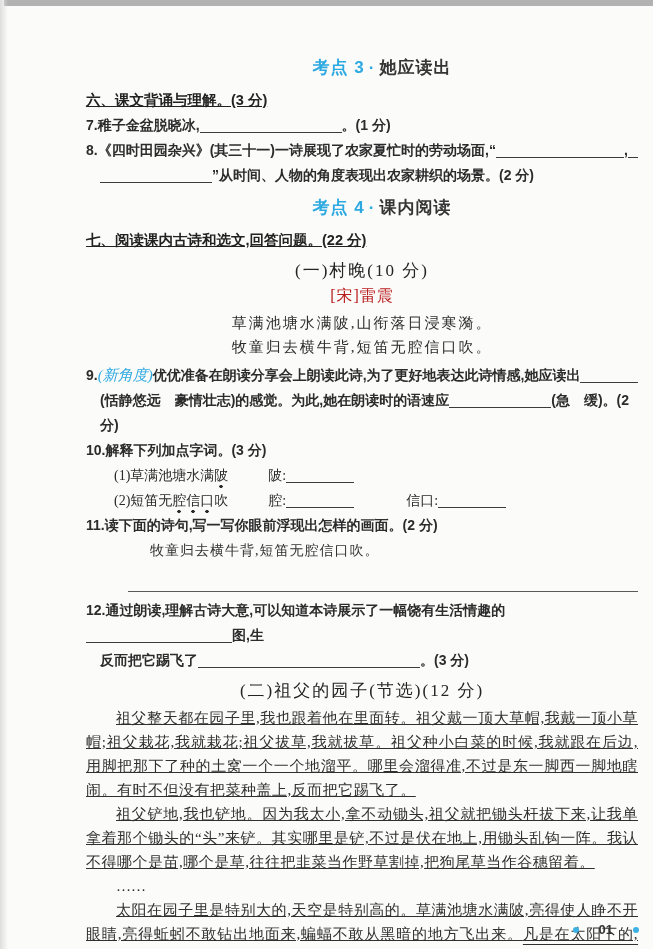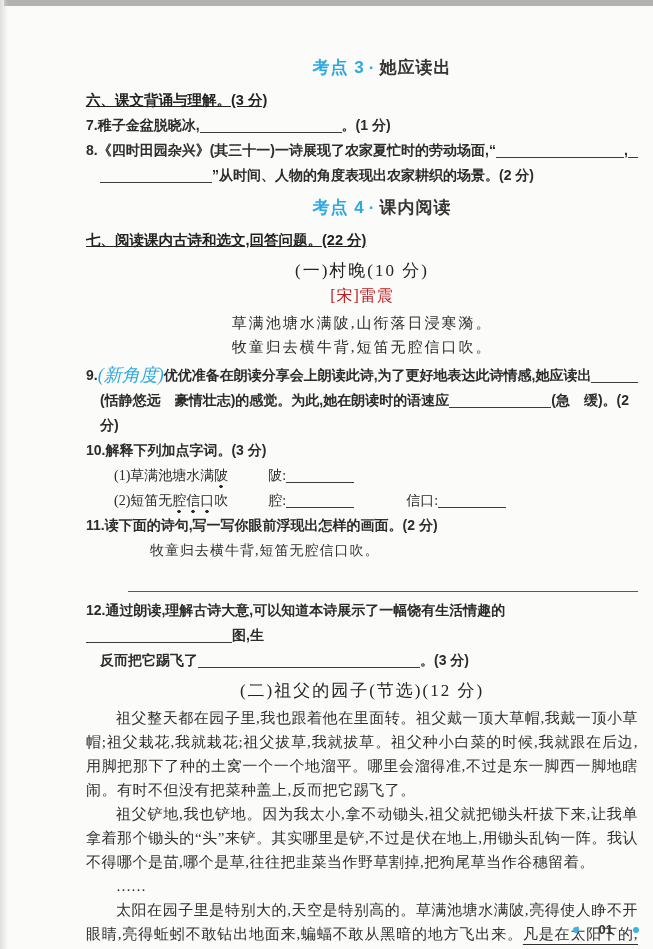--- a/index.html
+++ b/index.html
@@ -24,35 +24,35 @@
   .bold-head { font-family:"Liberation Sans", sans-serif; font-weight:700; font-size:14.5px; color:#222;text-decoration:underline; }
   .song { font-family:"Liberation Serif", serif; font-weight:400; }
 
   .flexline { display:flex; }
   .flexline > span { white-space:nowrap; }
   .blank { display:inline-block; border-bottom:1.3px solid #3c3c3c; height:16px; vertical-align:-3px; }
   .flexline .blank { height:auto; align-self:stretch; border-bottom:1.3px solid #3c3c3c; margin-bottom:5px; vertical-align:baseline; }
   .blank.fill { flex:1 1 auto; }
   .indent2 { padding-left:14px; }
 
-  .tag-blue { color:#2da9e1; font-family:"Liberation Serif", serif; font-style:italic; font-weight:400; font-size:18px; }
+  .tag-blue { color:#2da9e1; font-family:"Liberation Serif", serif; font-style:italic; font-weight:400; font-size:15px; }
 
   .center-title { text-align:center; font-size:17px; letter-spacing:2px; margin:6px 0 4px; color:#242424; }
   .author { text-align:center; font-size:16px; letter-spacing:1px; margin-bottom:4px; color:#b91c1c; }
   .poem-line { text-align:center; font-size:15px; letter-spacing:2px; line-height:24px; color:#2e2e2e; }
 
   .emph { background-image:radial-gradient(circle,#2b2b2b 1.5px,rgba(0,0,0,0) 1.9px);
     background-size:14px 5px; background-repeat:repeat-x; background-position:0 100%; padding-bottom:6px; }
   .gap-lg { display:inline-block; width:40px; }
   .gap-md { display:inline-block; width:52px; }
 
   .quote-kai { margin-left:64px; font-size:14px; letter-spacing:1px; color:#333; line-height:26px; }
   .answer-line { margin:14px 0 6px 42px; border-bottom:1.4px solid #5a5a5a; height:14px; }
 
-  .passage p.para { text-align:justify; text-indent:2em; font-size:15px; line-height:24px; color:#303030; letter-spacing:0.5px; }
+  .passage p.para { text-align:justify; text-indent:2em; font-size:15px; line-height:24px; color:#303030; letter-spacing:0.5px;text-decoration:underline; }
   .passage .ellipsis { text-indent:2em; font-size:15px; line-height:24px; }
   .uline { text-decoration:underline; text-underline-offset:5px; text-decoration-thickness:1px; }
 
   .footer { position:absolute; right:14px; bottom:12px; display:flex; align-items:center; gap:20px;padding-left:18px; }
   .footer .dot { width:6px; height:6px; border-radius:50%; background:#3db1e4; }
   .footer .pagenum { font-family:"Liberation Sans", sans-serif; font-weight:700; font-size:13px; color:#333; } .mt4{margin-top:4px;} .mt8{margin-top:8px;}
 </style>
 </head>
 <body>
 

